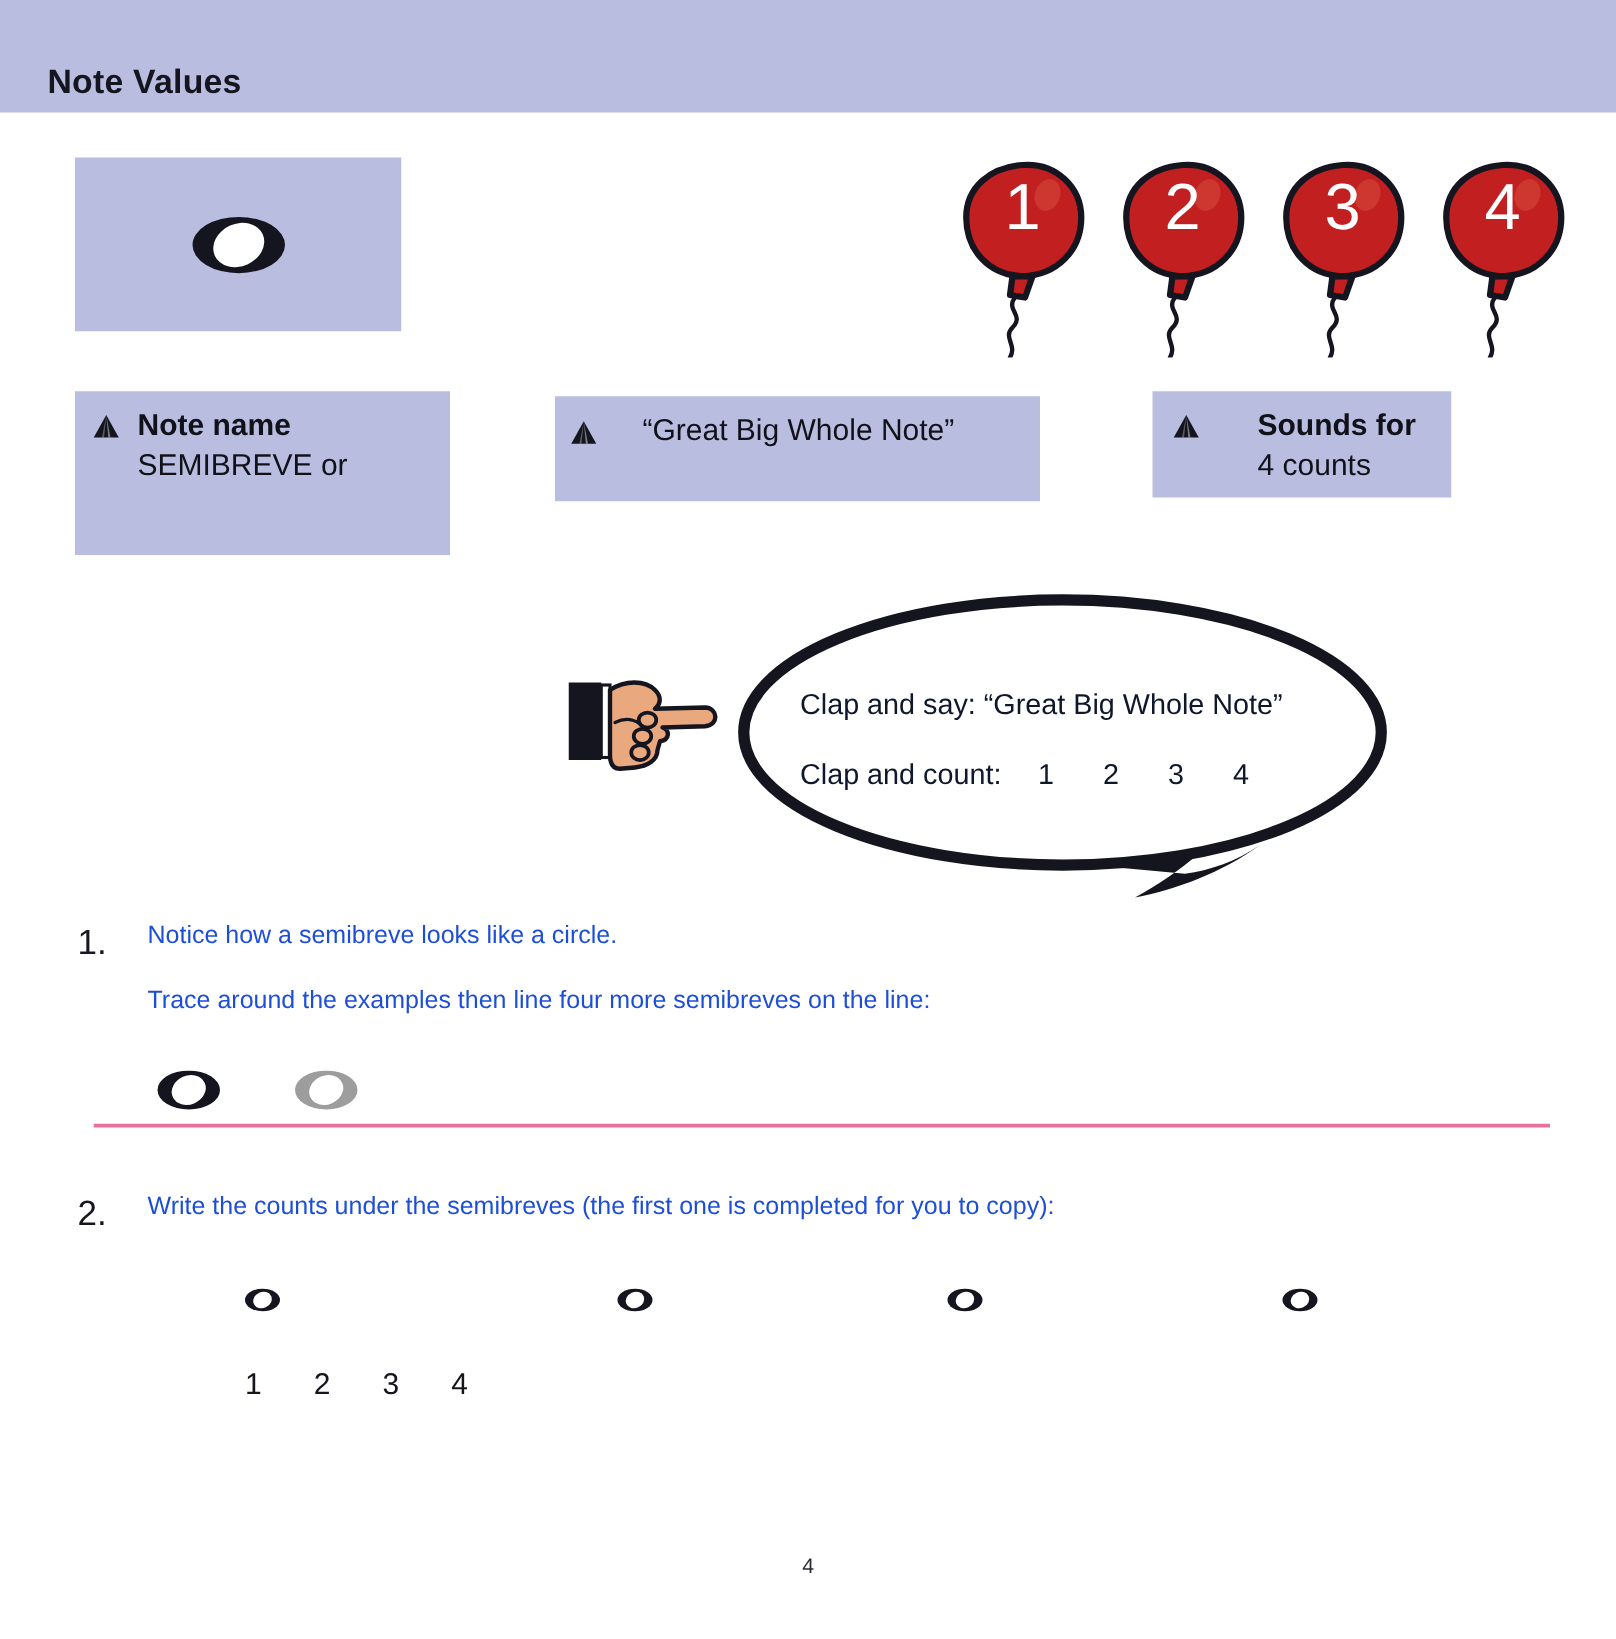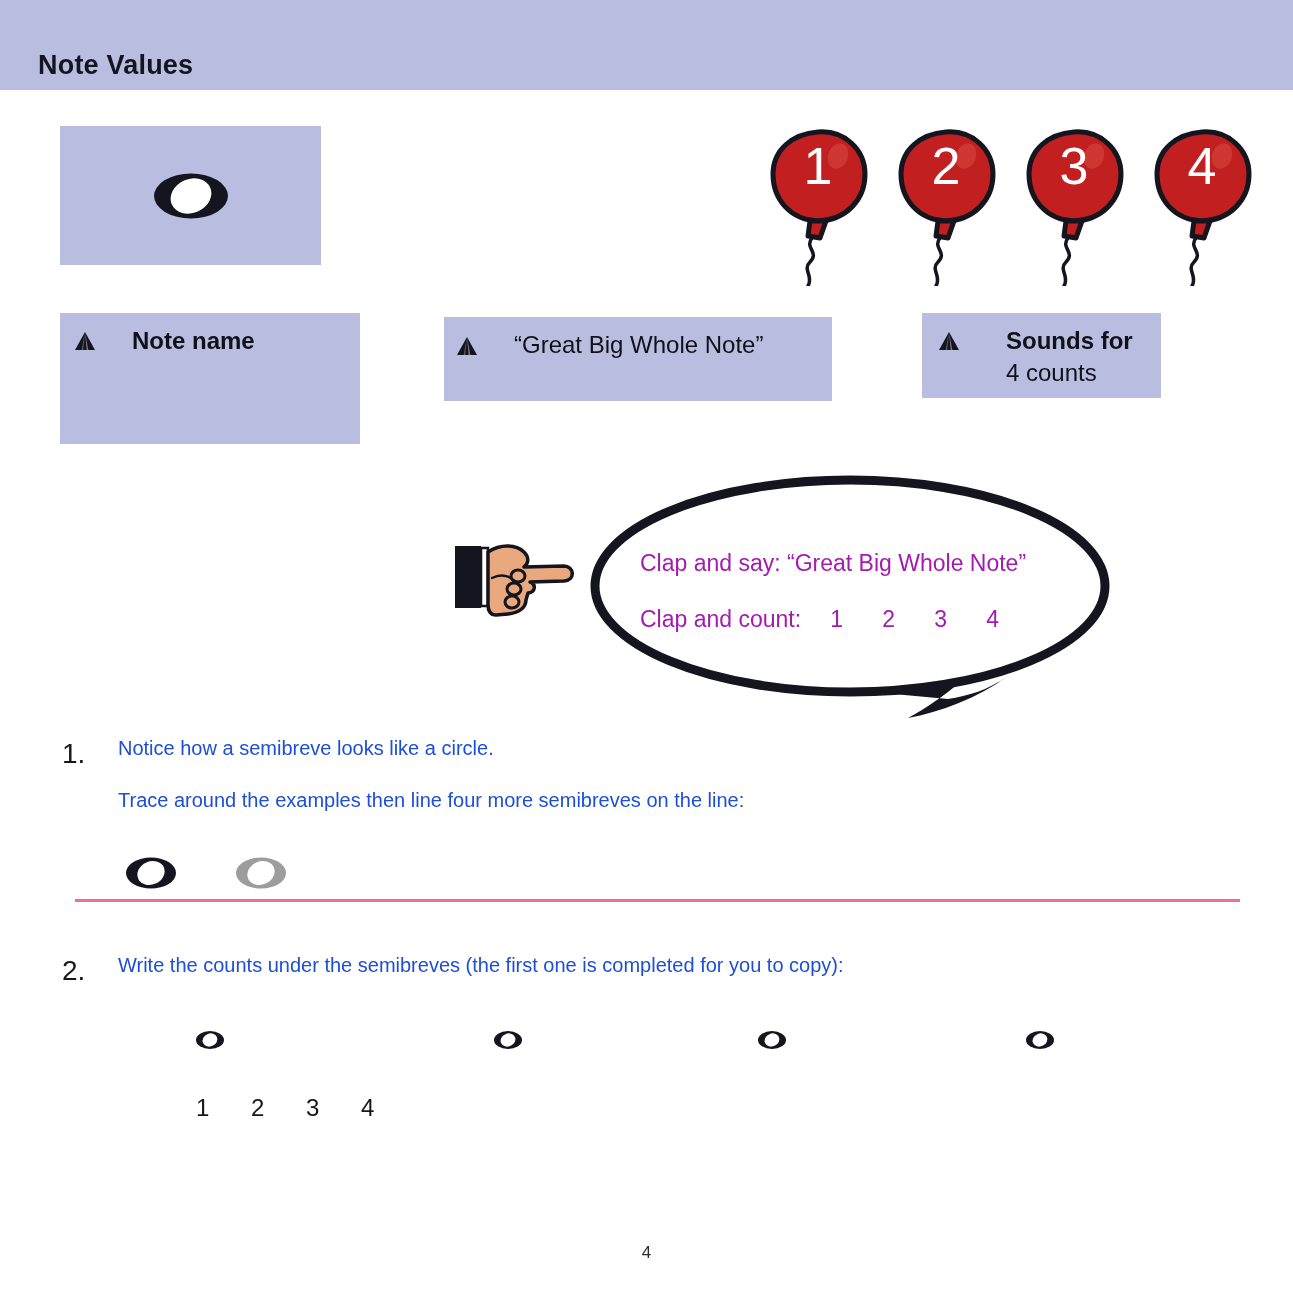--- a/index.html
+++ b/index.html
@@ -109,21 +109,21 @@
     font-size: 24px;
     font-weight: normal;
     line-height: 1.34;
     white-space: nowrap;
   }
 
   #info-note-name  { left: 60px;  top: 313px; width: 300px; height: 131px; }
   #info-rhythm     { left: 444px; top: 317px; width: 388px; height: 84px; }
   #info-sounds     { left: 922px; top: 313px; width: 239px; height: 85px; }
 
-  #info-note-name .ib-inner { margin-left: 58px; }
+  #info-note-name .ib-inner { margin-left: 36px; }
   #info-rhythm .ib-inner    { margin-left: 56px; }
   #info-sounds .ib-inner    { margin-left: 70px; }
   #info-rhythm .bullet      { left: 12px; top: 19px; }
   #info-sounds .bullet      { left: 16px; top: 18px; }
 
   
   .bubble-block {
     position: absolute;
     left: 448px;
     top: 474px;
@@ -143,21 +143,21 @@
   .bubble-text {
     position: absolute;
     left: 192px;
     top: 78px;
     width: 470px;
   }
   .bubble-line {
     font-size: 23px;
     line-height: 1.0;
     white-space: nowrap;
-    color: #a21caf;
+    color: #0f172a;
   }
   .bubble-line.first { margin-bottom: 33px; }
   .bubble-line .cnt { display: inline-block; width: 52px; text-align: left; }
 
   
   .task {
     position: absolute;
   }
   .task .tnum {
     position: absolute;
@@ -303,20 +303,21 @@
 <div class="info-box" id="info-note-name">
   <span class="bullet">
     <svg width="22" height="20" viewBox="0 0 22 20" aria-hidden="true">
       <path d="M11 1 L21 19 L1 19 Z" fill="#15151f"></path>
       <path d="M11 1 L14.4 19 L12.6 19 Z" fill="#ffffff" opacity="0.42"></path>
       <path d="M11 1 L9.2 19 L7.6 19 Z" fill="#ffffff" opacity="0.30"></path>
     </svg>
   </span>
   <div class="ib-inner">
     <div class="info-title">Note name</div>
+    <div class="info-line">SEMIBREVE or</div>
   </div>
 </div>
 
 <div class="info-box" id="info-rhythm">
   <span class="bullet">
     <svg width="22" height="20" viewBox="0 0 22 20" aria-hidden="true">
       <path d="M11 1 L21 19 L1 19 Z" fill="#15151f"></path>
       <path d="M11 1 L14.4 19 L12.6 19 Z" fill="#ffffff" opacity="0.42"></path>
       <path d="M11 1 L9.2 19 L7.6 19 Z" fill="#ffffff" opacity="0.30"></path>
     </svg>

